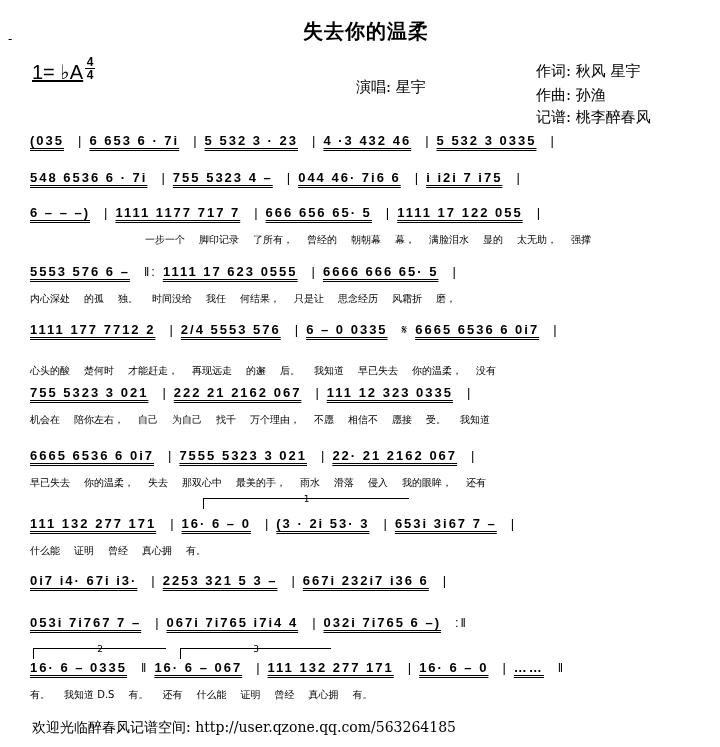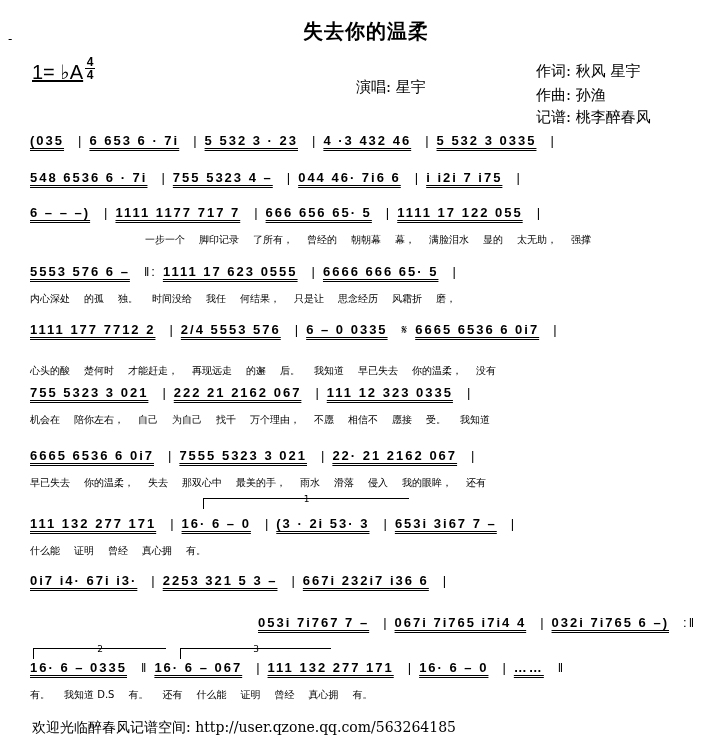--- a/index.html
+++ b/index.html
@@ -46,21 +46,21 @@
     <div class="lyric" style="top: 292px; left: 30px;"><span>内心深处</span><span>的孤</span><span>独。</span><span>时间没给</span><span>我任</span><span>何结果，</span><span>只是让</span><span>思念经历</span><span>风霜折</span><span>磨，</span></div>
     <div class="row" style="top: 322px;"><span class="m ul">1111 177 7712 2</span><span class="sep">|</span><span class="m ul">2/4 5553 576</span><span class="sep">|</span><span class="m ul">6 – 0 0335</span><span class="sep">𝄋</span><span class="m ul">6665 6536 6 0i7</span><span class="sep">|</span></div>
     <div class="lyric" style="top: 364px; left: 30px;"><span>心头的酸</span><span>楚何时</span><span>才能赶走，</span><span>再现远走</span><span>的邂</span><span>后。</span><span>我知道</span><span>早已失去</span><span>你的温柔，</span><span>没有</span></div>
     <div class="row" style="top: 385px;"><span class="m ul">755 5323 3 021</span><span class="sep">|</span><span class="m ul">222 21 2162 067</span><span class="sep">|</span><span class="m ul">111 12 323 0335</span><span class="sep">|</span></div>
     <div class="lyric" style="top: 413px; left: 30px; text-align: right;"><span>机会在</span><span>陪你左右，</span><span>自己</span><span>为自己</span><span>找千</span><span>万个理由，</span><span>不愿</span><span>相信不</span><span>愿接</span><span>受。</span><span>我知道</span></div>
     <div class="row" style="top: 448px;"><span class="m ul">6665 6536 6 0i7</span><span class="sep">|</span><span class="m ul">7555 5323 3 021</span><span class="sep">|</span><span class="m ul">22· 21 2162 067</span><span class="sep">|</span></div>
     <div class="lyric" style="top: 476px; left: 30px;"><span>早已失去</span><span>你的温柔，</span><span>失去</span><span>那双心中</span><span>最美的手，</span><span>雨水</span><span>滑落</span><span>侵入</span><span>我的眼眸，</span><span>还有</span></div>
     <div class="row" style="top: 516px;"><span class="m ul">111 132 277 171</span><span class="sep">|</span><span class="m ul">16· 6 – 0</span><span class="sep">|</span><span class="m ul">(3 · 2i 53· 3</span><span class="sep">|</span><span class="m ul">653i 3i67 7 –</span><span class="sep">|</span></div>
     <div class="lyric" style="top: 544px; left: 30px;"><span>什么能</span><span>证明</span><span>曾经</span><span>真心拥</span><span>有。</span></div>
     <div class="row" style="top: 573px;"><span class="m ul">0i7 i4· 67i i3·</span><span class="sep">|</span><span class="m ul">2253 321 5 3 –</span><span class="sep">|</span><span class="m ul">667i 232i7 i36 6</span><span class="sep">|</span></div>
-    <div class="row" style="top: 615px; text-align: right;"><span class="m ul">053i 7i767 7 –</span><span class="sep">|</span><span class="m ul">067i 7i765 i7i4 4</span><span class="sep">|</span><span class="m ul">032i 7i765 6 –)</span><span class="sep">:‖</span></div>
+    <div class="row" style="top: 615px;"><span class="m ul">053i 7i767 7 –</span><span class="sep">|</span><span class="m ul">067i 7i765 i7i4 4</span><span class="sep">|</span><span class="m ul">032i 7i765 6 –)</span><span class="sep">:‖</span></div>
     <div class="row" style="top: 660px;"><span class="m ul">16· 6 – 0335</span><span class="sep">‖</span><span class="m ul">16· 6 – 067</span><span class="sep">|</span><span class="m ul">111 132 277 171</span><span class="sep">|</span><span class="m ul">16· 6 – 0</span><span class="sep">|</span><span class="m ul">……</span><span class="sep">‖</span></div>
     <div class="lyric" style="top: 688px; left: 30px;"><span>有。</span><span>我知道 D.S</span><span>有。</span><span>还有</span><span>什么能</span><span>证明</span><span>曾经</span><span>真心拥</span><span>有。</span></div>
   </div>
 
 <div class="volta" style="left:203px; top:498px; width:205px;"><span>1</span></div>
 <div class="volta" style="left:33px; top:648px; width:132px;"><span>2</span></div>
 <div class="volta" style="left:180px; top:648px; width:150px;"><span>3</span></div>
 
 <div class="abs footer">欢迎光临醉春风记谱空间: http://user.qzone.qq.com/563264185</div>
 

